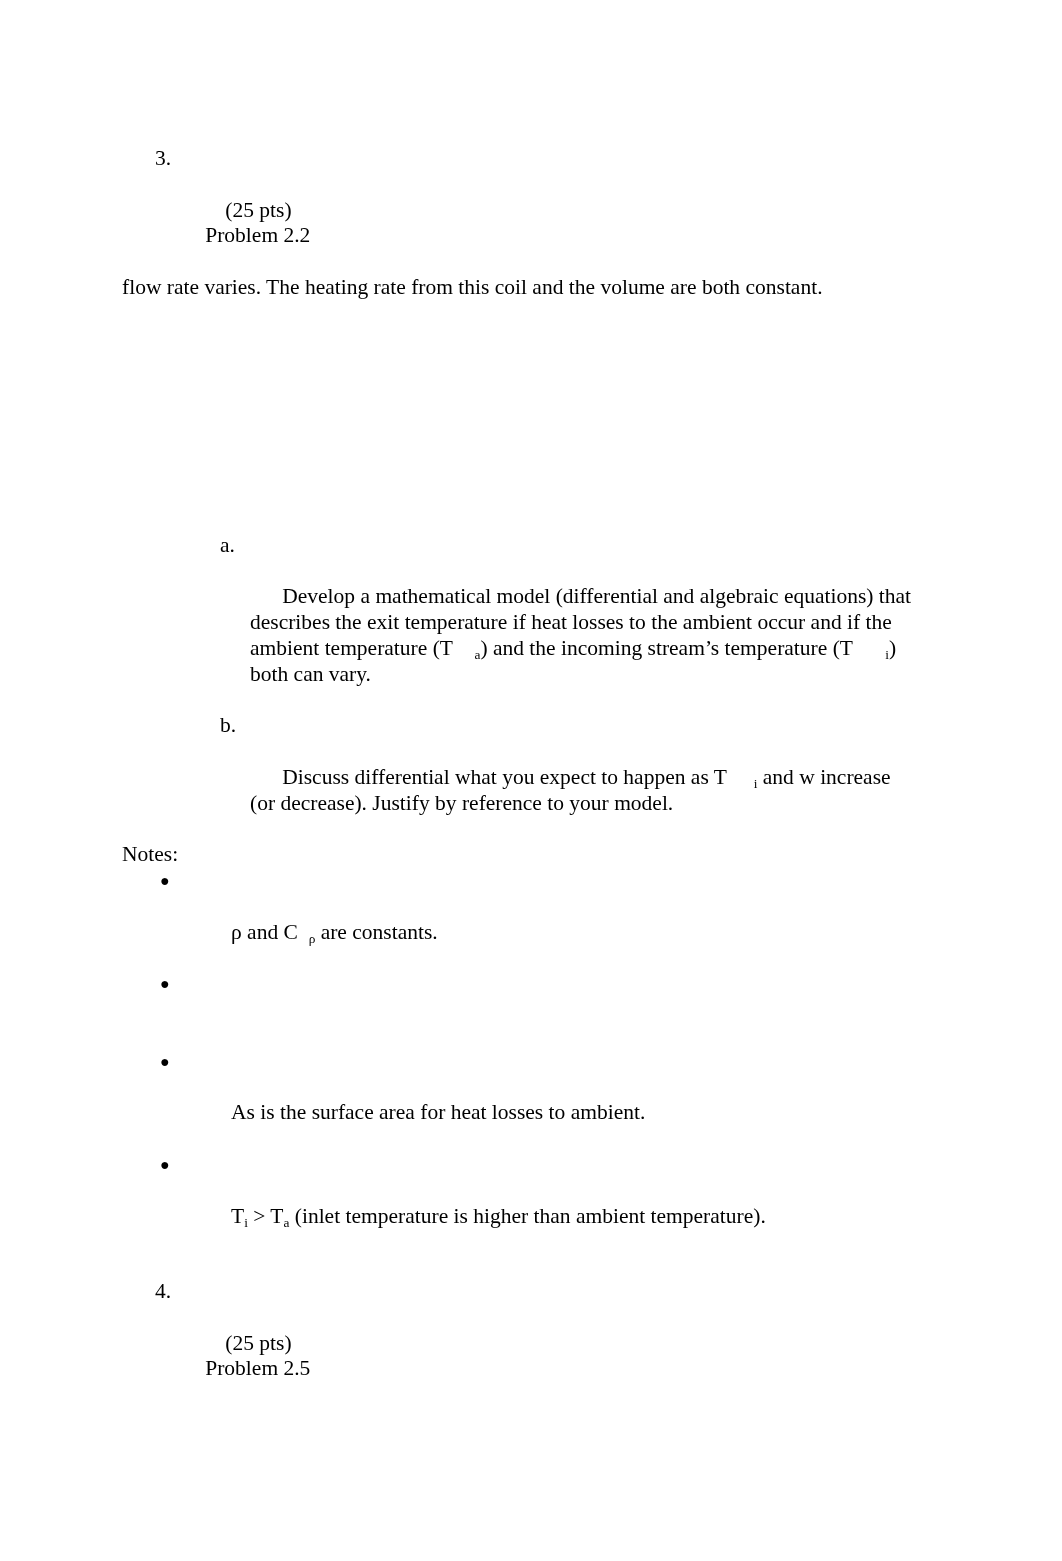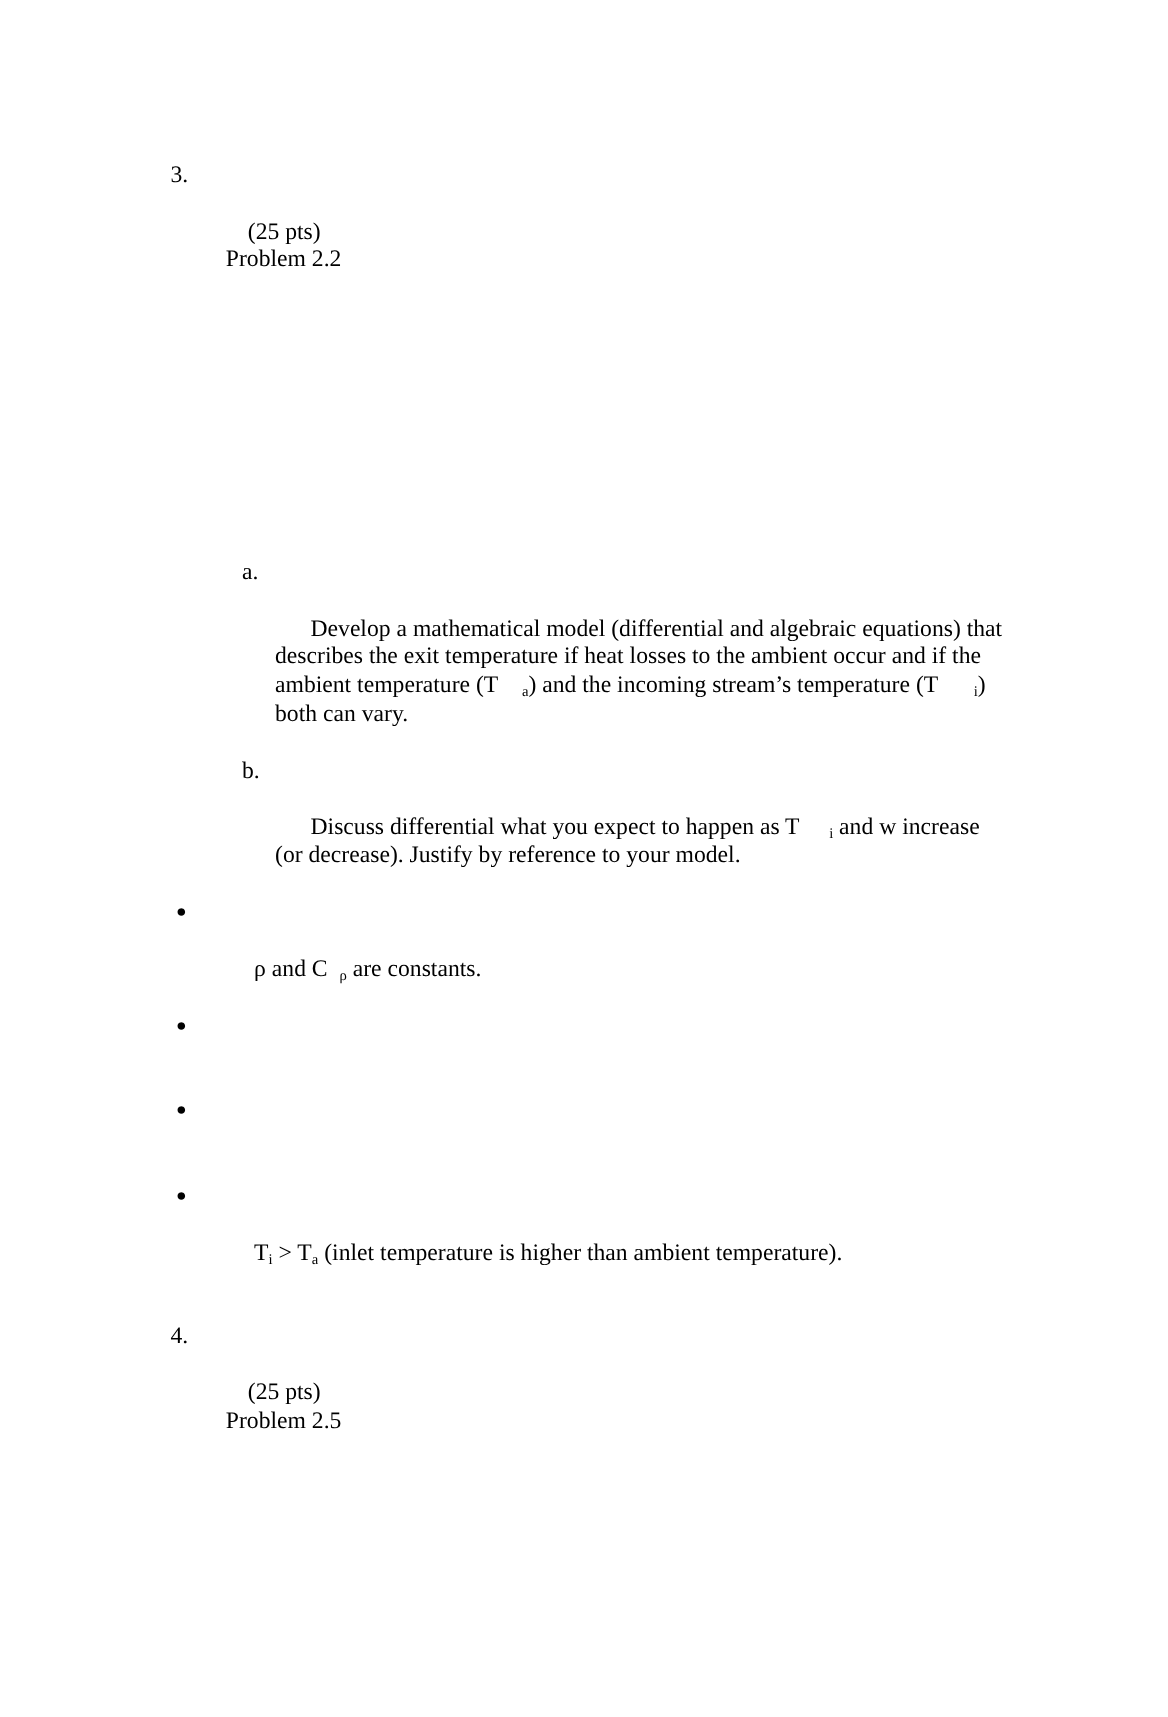--- a/index.html
+++ b/index.html
@@ -105,44 +105,47 @@
 
 <div id="page">
   <div class="content">
 
     <div class="line numbered">
       <span class="marker">3.</span>
       <span class="htext">(25 pts)</span>
       <span style="margin-left:18px;">Problem 2.2</span>
     </div>
 
+    <div class="line para">flow rate varies. The heating rate from this coil and the volume are both constant.</div>
 
     <div class="figure-slot" id="figure-1"></div>
 
     <div class="line lettered">
       <span class="marker">a.</span>
       <span>Develop a mathematical model (differential and algebraic equations) that describes the exit temperature if heat losses to the ambient occur and if the ambient temperature (T</span><span class="gap-wide">&nbsp;&nbsp;&nbsp;&nbsp;</span><sub class="gapped">a</sub><span>) and the incoming stream’s temperature (T</span><span class="gap-wide">&nbsp;&nbsp;&nbsp;&nbsp;&nbsp;&nbsp;</span><sub class="gapped">i</sub><span>) both can vary.</span>
     </div>
 
     <div class="line lettered">
       <span class="marker">b.</span>
       <span>Discuss differential what you expect to happen as T</span><span class="gap-wide">&nbsp;&nbsp;&nbsp;&nbsp;&nbsp;</span><sub class="gapped">i</sub><span> and w increase (or decrease). Justify by reference to your model.</span>
     </div>
 
+    <div class="line para">Notes:</div>
 
     <ul class="bullets">
       <li class="line">
         <span class="bullet">●</span>
         <span>ρ and C</span><span class="gap-wide">&nbsp;&nbsp;</span><sub class="gapped">ρ</sub><span> are constants.</span>
       </li>
       <li class="line">
         <span class="bullet">●</span>
       </li>
       <li class="line">
         <span class="bullet">●</span>
+        <span>As is the surface area for heat losses to ambient.</span>
       </li>
       <li class="line">
         <span class="bullet">●</span>
         <span>T</span><sub class="gapped">i</sub><span> &gt; T</span><sub class="gapped">a</sub><span> (inlet temperature is higher than ambient temperature).</span>
       </li>
     </ul>
 
     <div class="spacer-sm"></div>
 
     <div class="line numbered">

